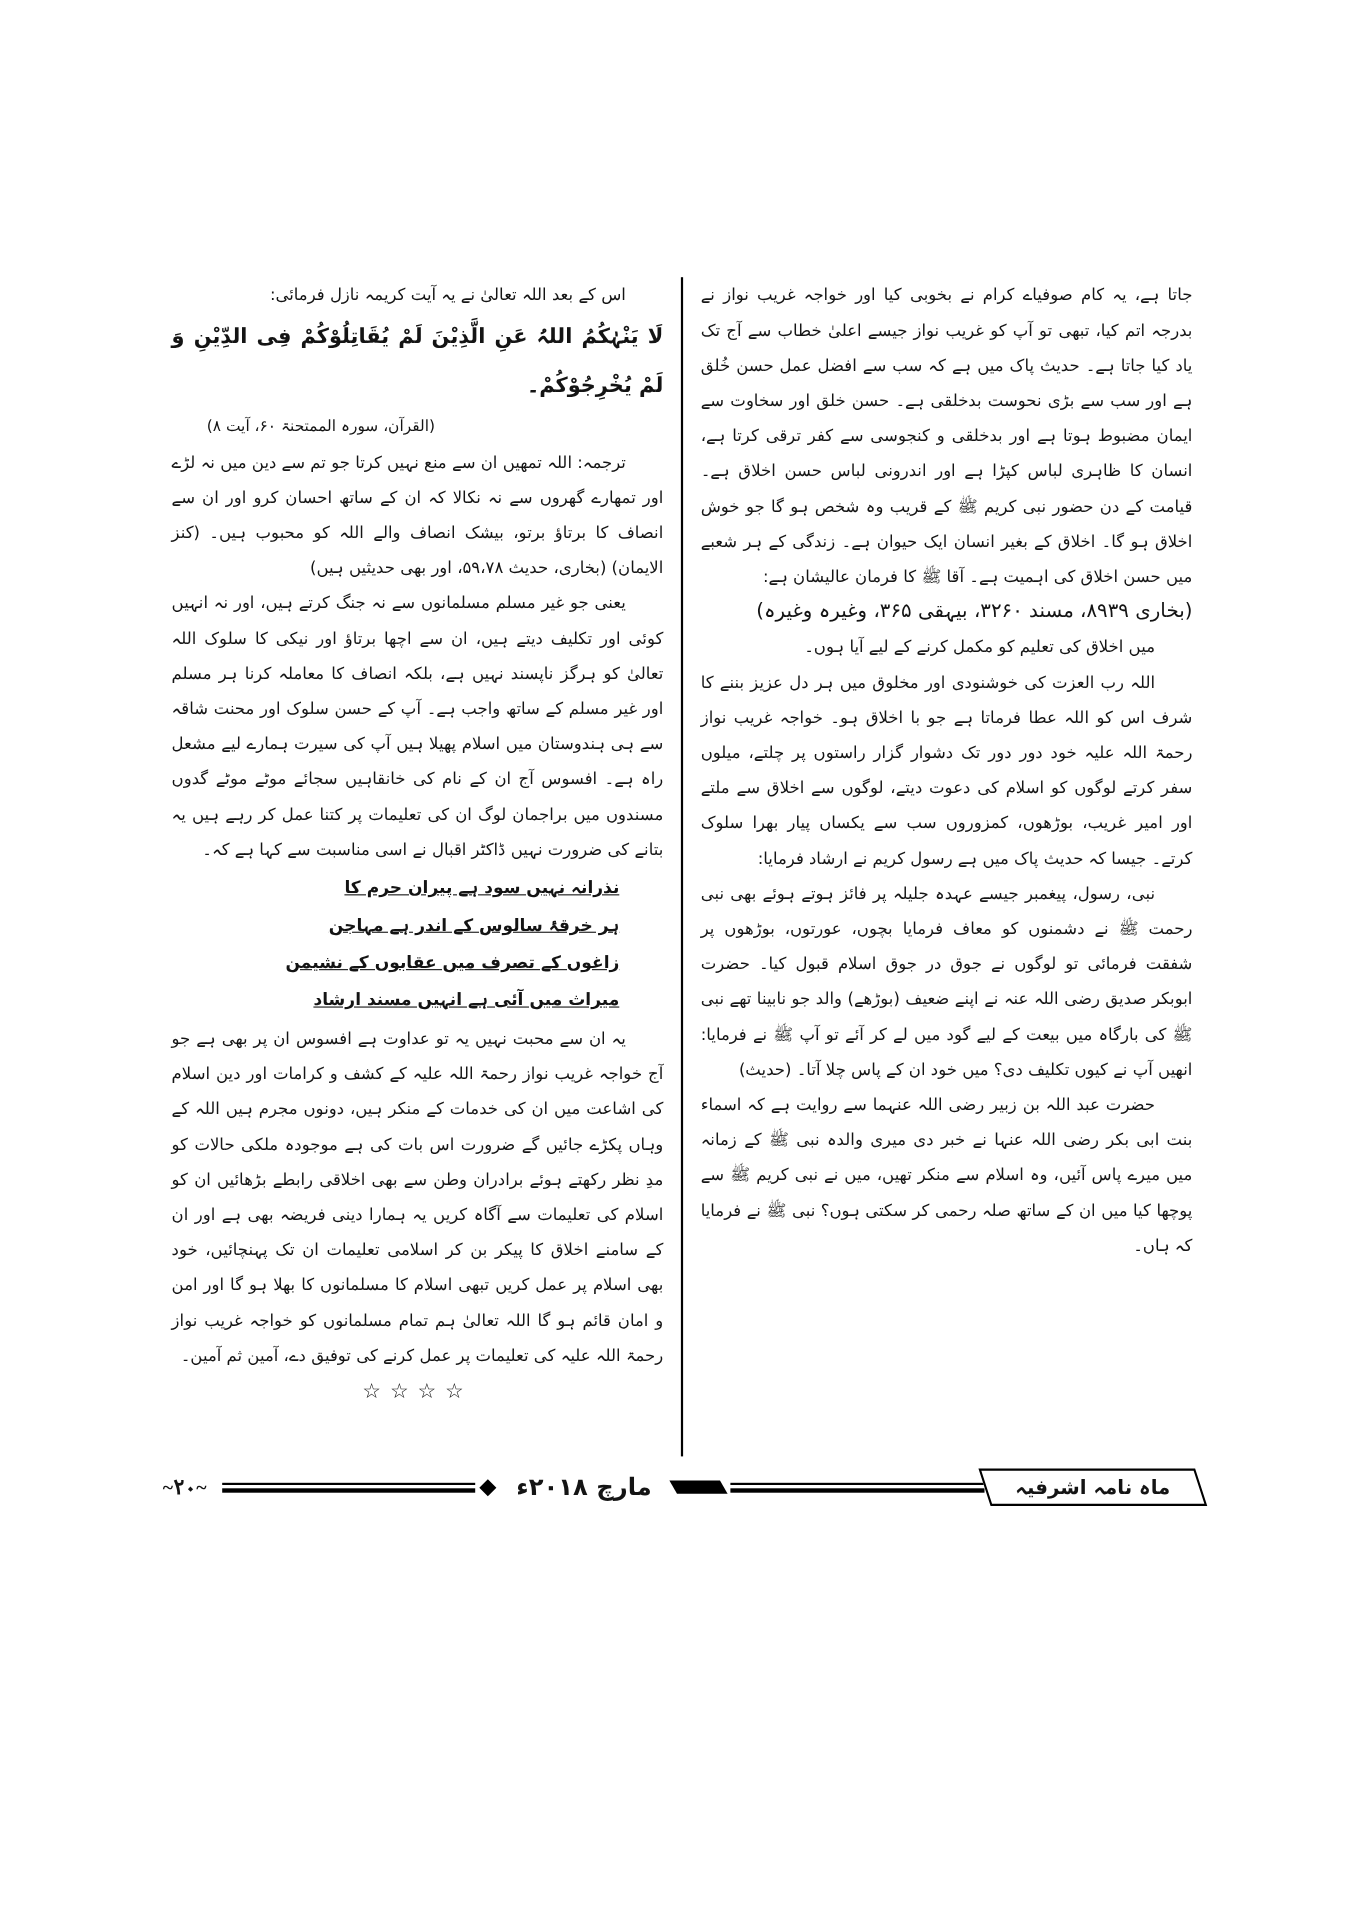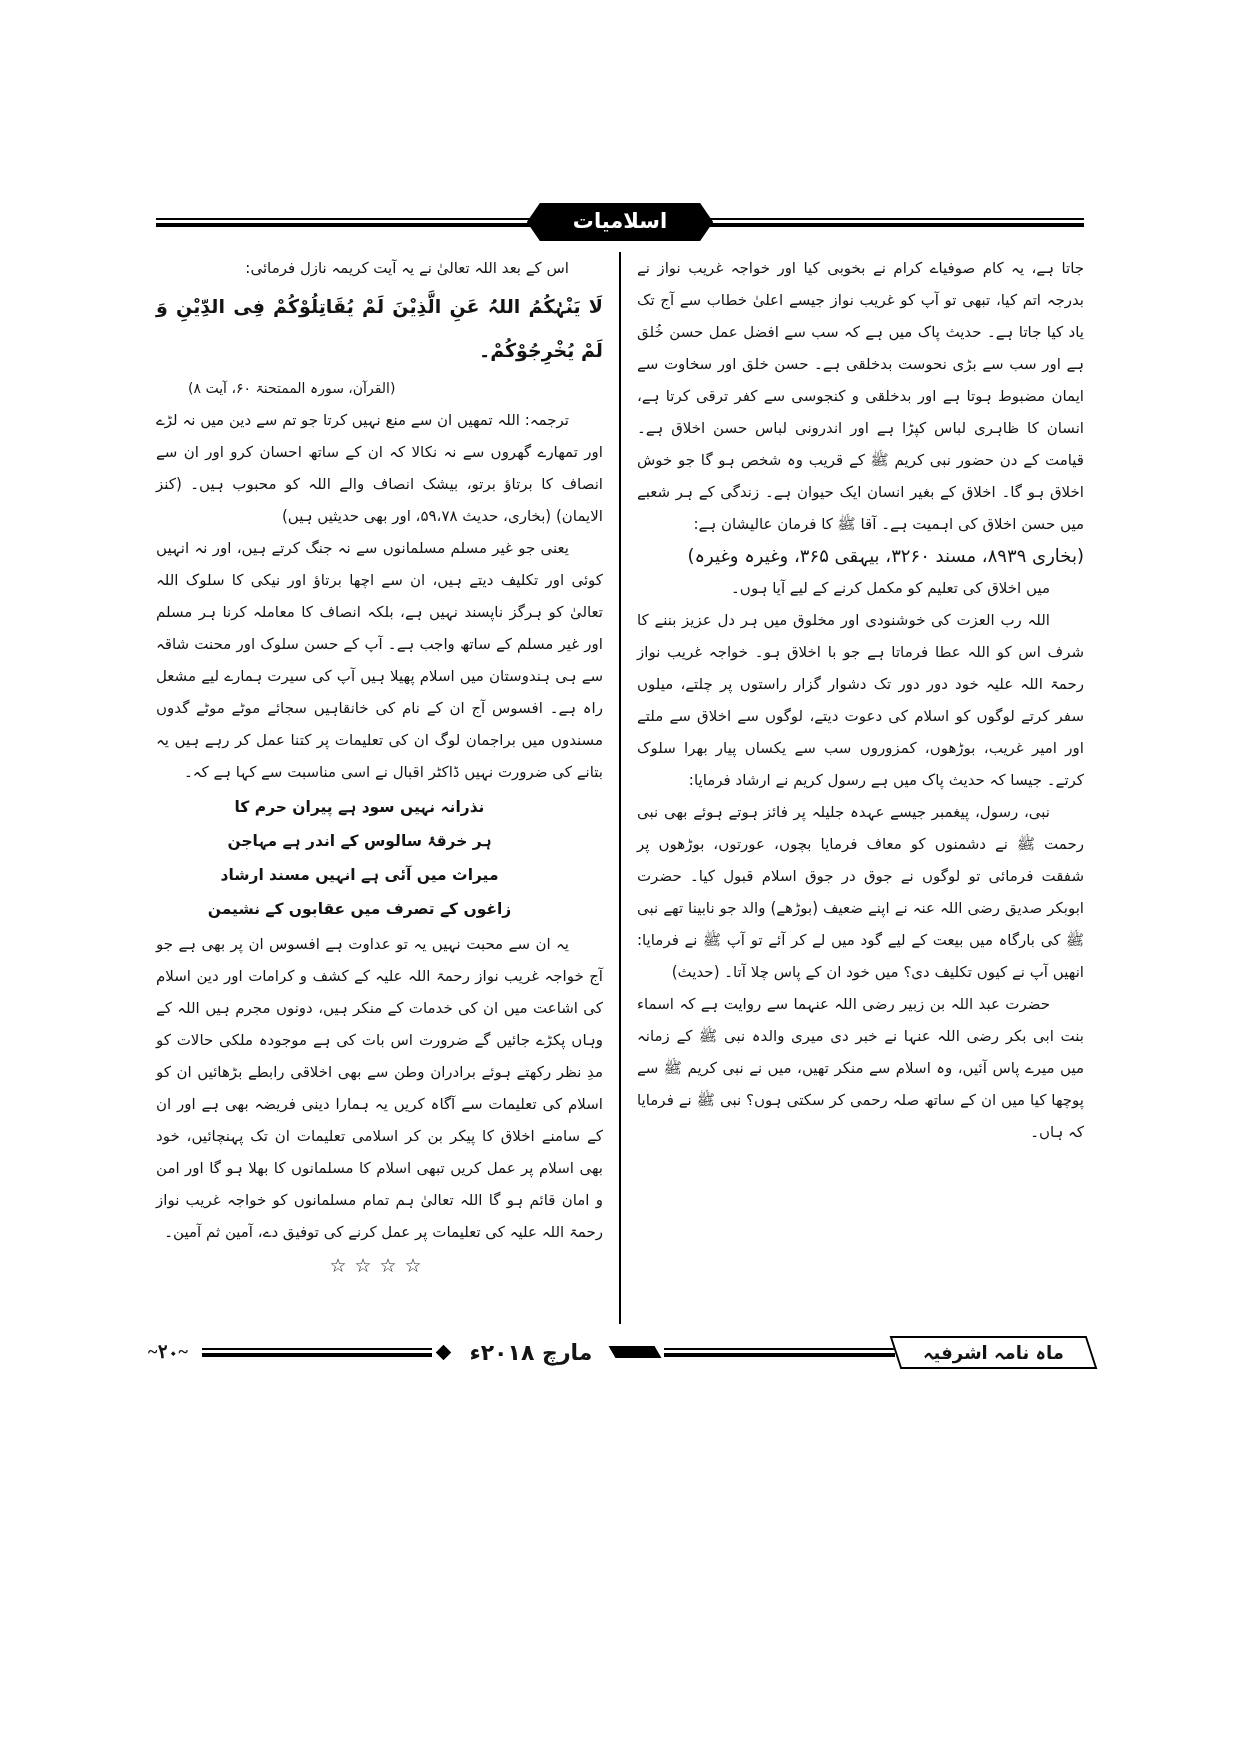--- a/index.html
+++ b/index.html
@@ -73,22 +73,23 @@
     text-align:left;
     margin-left:32px;
   }
   .ref-start {
     font-size:18px; line-height:32px;
     text-align:right;
   }
   .poetry { margin:2px 40px 2px 0; }
   .poetry-line {
     font-size:15.5px; line-height:34px;
-    text-align:center; font-weight:bold;
+    font-weight:bold;
     white-space:nowrap;
+    text-decoration:underline;
   }
   .stars {
     text-align:center;
     font-size:19px; letter-spacing:8px;
     line-height:34px;
   }
 
   
   .footer {
     position:absolute; top:1330px; right:148px; left:148px;
@@ -135,27 +136,20 @@
     padding-right:14px;
     white-space:nowrap;
     font-family:Liberation Serif, serif;
   }
 </style>
 </head>
 <body>
 
 <div class="page">
 
-  <div class="header">
-    <div class="h-rule"></div>
-    <div class="banner">
-      <span>اسلامیات</span>
-    </div>
-    <div class="h-rule"></div>
-  </div>
 
   <div class="content">
 
     <section class="col">
       <p class="para">جاتا ہے، یہ کام صوفیاے کرام نے بخوبی کیا اور خواجہ غریب نواز نے بدرجہ اتم کیا، تبھی تو آپ کو غریب نواز جیسے اعلیٰ خطاب سے آج تک یاد کیا جاتا ہے۔ حدیث پاک میں ہے کہ سب سے افضل عمل حسن خُلق ہے اور سب سے بڑی نحوست بدخلقی ہے۔ حسن خلق اور سخاوت سے ایمان مضبوط ہوتا ہے اور بدخلقی و کنجوسی سے کفر ترقی کرتا ہے، انسان کا ظاہری لباس کپڑا ہے اور اندرونی لباس حسن اخلاق ہے۔ قیامت کے دن حضور نبی کریم ﷺ کے قریب وہ شخص ہو گا جو خوش اخلاق ہو گا۔ اخلاق کے بغیر انسان ایک حیوان ہے۔ زندگی کے ہر شعبے میں حسن اخلاق کی اہمیت ہے۔ آقا ﷺ کا فرمان عالیشان ہے:</p>
       <p class="ref-start">(بخاری ۸۹۳۹، مسند ۳۲۶۰، بیہقی ۳۶۵، وغیرہ وغیرہ)</p>
       <p class="para indent">میں اخلاق کی تعلیم کو مکمل کرنے کے لیے آیا ہوں۔</p>
       <p class="para indent">اللہ رب العزت کی خوشنودی اور مخلوق میں ہر دل عزیز بننے کا شرف اس کو اللہ عطا فرماتا ہے جو با اخلاق ہو۔ خواجہ غریب نواز رحمۃ اللہ علیہ خود دور دور تک دشوار گزار راستوں پر چلتے، میلوں سفر کرتے لوگوں کو اسلام کی دعوت دیتے، لوگوں سے اخلاق سے ملتے اور امیر غریب، بوڑھوں، کمزوروں سب سے یکساں پیار بھرا سلوک کرتے۔ جیسا کہ حدیث پاک میں ہے رسول کریم نے ارشاد فرمایا:</p>
       <p class="para indent">نبی، رسول، پیغمبر جیسے عہدہ جلیلہ پر فائز ہوتے ہوئے بھی نبی رحمت ﷺ نے دشمنوں کو معاف فرمایا بچوں، عورتوں، بوڑھوں پر شفقت فرمائی تو لوگوں نے جوق در جوق اسلام قبول کیا۔ حضرت ابوبکر صدیق رضی اللہ عنہ نے اپنے ضعیف (بوڑھے) والد جو نابینا تھے نبی ﷺ کی بارگاہ میں بیعت کے لیے گود میں لے کر آئے تو آپ ﷺ نے فرمایا: انھیں آپ نے کیوں تکلیف دی؟ میں خود ان کے پاس چلا آتا۔ (حدیث)</p>
       <p class="para indent">حضرت عبد اللہ بن زبیر رضی اللہ عنہما سے روایت ہے کہ اسماء بنت ابی بکر رضی اللہ عنہا نے خبر دی میری والدہ نبی ﷺ کے زمانہ میں میرے پاس آئیں، وہ اسلام سے منکر تھیں، میں نے نبی کریم ﷺ سے پوچھا کیا میں ان کے ساتھ صلہ رحمی کر سکتی ہوں؟ نبی ﷺ نے فرمایا کہ ہاں۔</p>
@@ -165,22 +159,22 @@
 
     <section class="col">
       <p class="para indent">اس کے بعد اللہ تعالیٰ نے یہ آیت کریمہ نازل فرمائی:</p>
       <p class="arabic-justify">لَا یَنْہٰکُمُ اللہُ عَنِ الَّذِیْنَ لَمْ یُقَاتِلُوْکُمْ فِی الدِّیْنِ وَ لَمْ یُخْرِجُوْکُمْ۔</p>
       <p class="ref">(القرآن، سورہ الممتحنۃ ۶۰، آیت ۸)</p>
       <p class="para indent">ترجمہ: اللہ تمھیں ان سے منع نہیں کرتا جو تم سے دین میں نہ لڑے اور تمھارے گھروں سے نہ نکالا کہ ان کے ساتھ احسان کرو اور ان سے انصاف کا برتاؤ برتو، بیشک انصاف والے اللہ کو محبوب ہیں۔ (کنز الایمان) (بخاری، حدیث ۵۹،۷۸، اور بھی حدیثیں ہیں)</p>
       <p class="para indent">یعنی جو غیر مسلم مسلمانوں سے نہ جنگ کرتے ہیں، اور نہ انہیں کوئی اور تکلیف دیتے ہیں، ان سے اچھا برتاؤ اور نیکی کا سلوک اللہ تعالیٰ کو ہرگز ناپسند نہیں ہے، بلکہ انصاف کا معاملہ کرنا ہر مسلم اور غیر مسلم کے ساتھ واجب ہے۔ آپ کے حسن سلوک اور محنت شاقہ سے ہی ہندوستان میں اسلام پھیلا ہیں آپ کی سیرت ہمارے لیے مشعل راہ ہے۔ افسوس آج ان کے نام کی خانقاہیں سجائے موٹے موٹے گدوں مسندوں میں براجمان لوگ ان کی تعلیمات پر کتنا عمل کر رہے ہیں یہ بتانے کی ضرورت نہیں ڈاکٹر اقبال نے اسی مناسبت سے کہا ہے کہ۔</p>
       <div class="poetry">
         <p class="poetry-line">نذرانہ نہیں سود ہے پیران حرم کا</p>
         <p class="poetry-line">ہر خرقۂ سالوس کے اندر ہے مہاجن</p>
+        <p class="poetry-line">زاغوں کے تصرف میں عقابوں کے نشیمن</p>
         <p class="poetry-line">میراث میں آئی ہے انہیں مسند ارشاد</p>
-        <p class="poetry-line">زاغوں کے تصرف میں عقابوں کے نشیمن</p>
       </div>
       <p class="para indent">یہ ان سے محبت نہیں یہ تو عداوت ہے افسوس ان پر بھی ہے جو آج خواجہ غریب نواز رحمۃ اللہ علیہ کے کشف و کرامات اور دین اسلام کی اشاعت میں ان کی خدمات کے منکر ہیں، دونوں مجرم ہیں اللہ کے وہاں پکڑے جائیں گے ضرورت اس بات کی ہے موجودہ ملکی حالات کو مدِ نظر رکھتے ہوئے برادران وطن سے بھی اخلاقی رابطے بڑھائیں ان کو اسلام کی تعلیمات سے آگاہ کریں یہ ہمارا دینی فریضہ بھی ہے اور ان کے سامنے اخلاق کا پیکر بن کر اسلامی تعلیمات ان تک پہنچائیں، خود بھی اسلام پر عمل کریں تبھی اسلام کا مسلمانوں کا بھلا ہو گا اور امن و امان قائم ہو گا اللہ تعالیٰ ہم تمام مسلمانوں کو خواجہ غریب نواز رحمۃ اللہ علیہ کی تعلیمات پر عمل کرنے کی توفیق دے، آمین ثم آمین۔</p>
       <p class="stars">☆☆☆☆</p>
     </section>
 
   </div>
 
   <div class="footer">
     <div class="f-box">
       <span>ماہ نامہ اشرفیہ</span>

